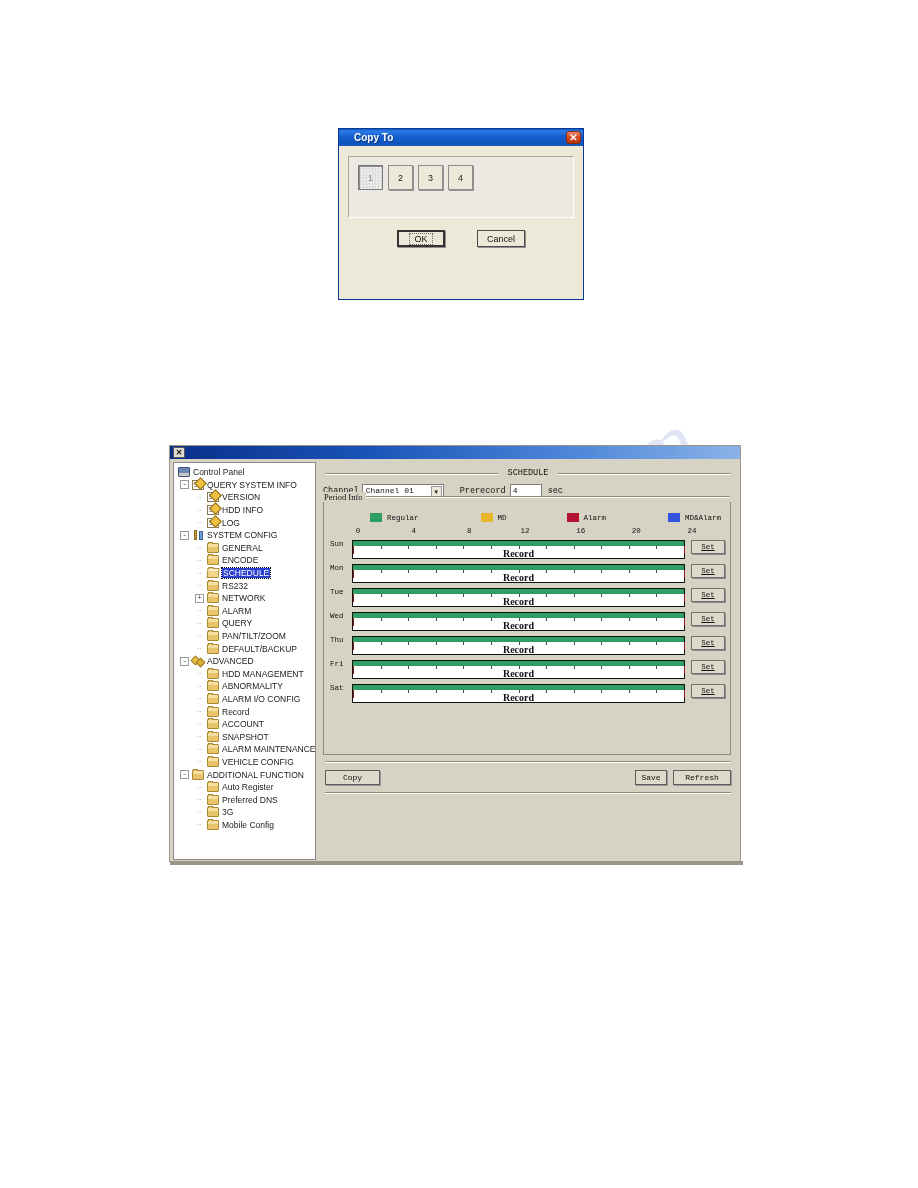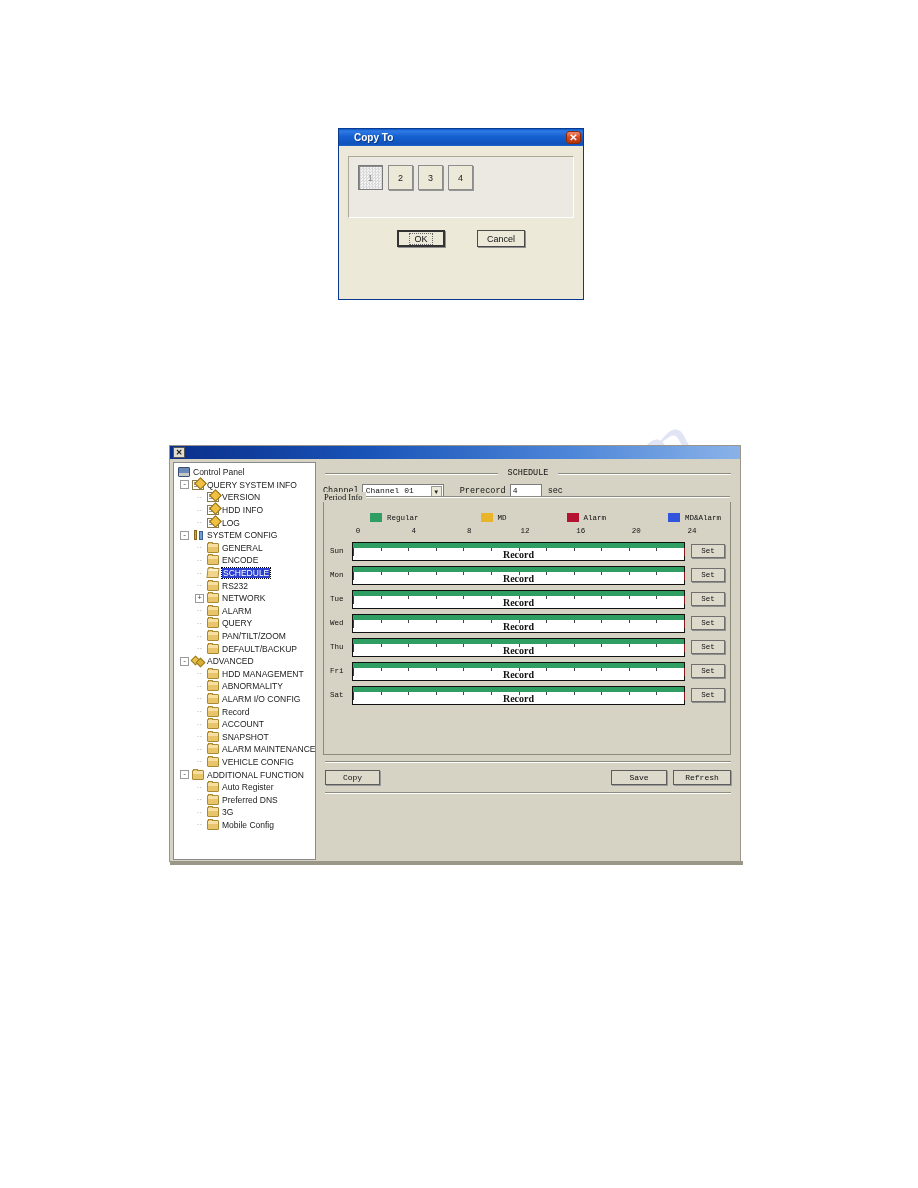--- a/index.html
+++ b/index.html
@@ -197,52 +197,53 @@
   .lgitem{display:flex;align-items:center;}
   .swatch{width:12px;height:9px;margin-right:5px;}
   .lgtx{font-family:"Liberation Mono",monospace;font-size:7.5px;color:#111;}
 
   .axis{position:relative;height:11px;margin:4px 0 0 0;}
   .axis span{
     position:absolute;font-family:"Liberation Mono",monospace;font-size:7.5px;color:#111;
     transform:translateX(-50%);
   }
 
-  .drow{display:flex;align-items:center;height:22px;margin-top:2px;}
+  .drow{display:flex;height:22px;margin-top:2px;}
   .dlabel{width:28px;text-align:left;padding-left:6px;box-sizing:border-box;
           font-family:"Liberation Mono",monospace;font-size:7.5px;color:#111;}
   .bar-wrap{
     position:relative;flex:1;height:19px;background:#fff;border:1px solid #111;
     box-sizing:border-box;margin-right:6px;
   }
   .bar-seg{position:absolute;left:0;top:0;height:5px;}
   .ticks{position:absolute;left:0;right:0;top:0;height:19px;}
   .ticks i{position:absolute;top:5px;width:1px;height:3px;background:#444;}
   .ticks i.edge{top:5px;height:8px;background:#8a1b1b;}
   .rec-lbl{
     position:absolute;left:0;right:0;top:5px;height:14px;
     display:flex;align-items:center;justify-content:center;
     font-family:"Liberation Serif",serif;font-size:10px;font-weight:bold;color:#111;
   }
   .setbtn{
     width:34px;height:14px;background:#ddd9cb;border:1px solid #6f6f6f;box-sizing:border-box;
     box-shadow:1px 1px 0 #8f8f8f;display:flex;align-items:center;justify-content:center;
     font-family:"Liberation Mono",monospace;font-size:7.5px;color:#111;cursor:pointer;
     margin-right:5px;
+    text-decoration:underline;
   }
 
   .divider{height:1px;background:#8d8a7e;box-shadow:0 1px 0 #fff;margin:0 6px;}
   .footer{display:flex;align-items:center;height:22px;margin:4px 6px 0 6px;}
   .fbtn{
     height:15px;background:#ddd9cb;border:1px solid #5d5d5d;box-sizing:border-box;
     box-shadow:1px 1px 0 #9a9a9a;display:flex;align-items:center;justify-content:center;
     font-family:"Liberation Mono",monospace;font-size:8px;color:#111;cursor:pointer;
   }
   .fbtn.copy{width:55px;}
-  .fbtn.save{width:56px;}
+  .fbtn.save{width:32px;}
   .fbtn.refresh{width:58px;}
   .spacer{flex:1;}
   .cfg-bottom-shadow{
     position:absolute;left:0;right:-3px;bottom:-4px;height:4px;background:#9b9788;
   }
 </style>
 </head>
 <body>
 
 <div class="page">

